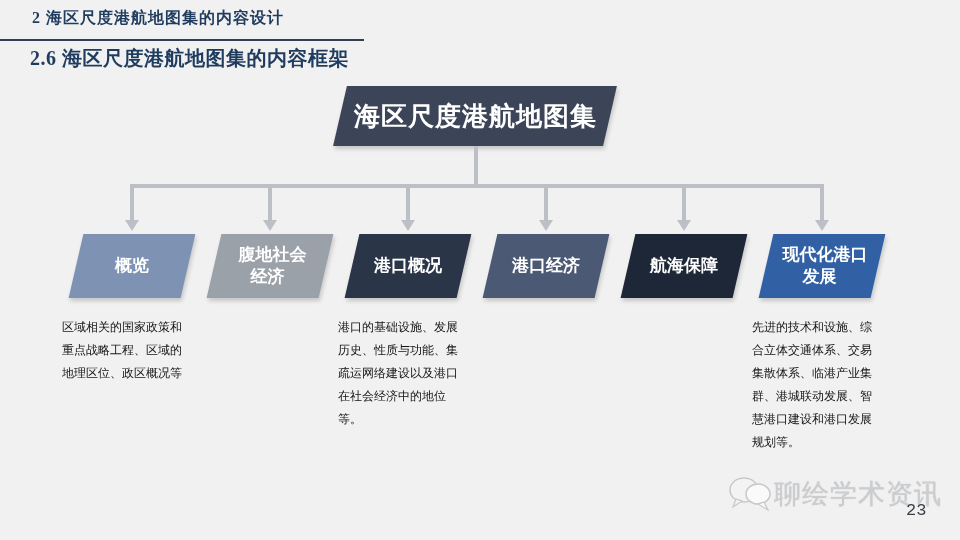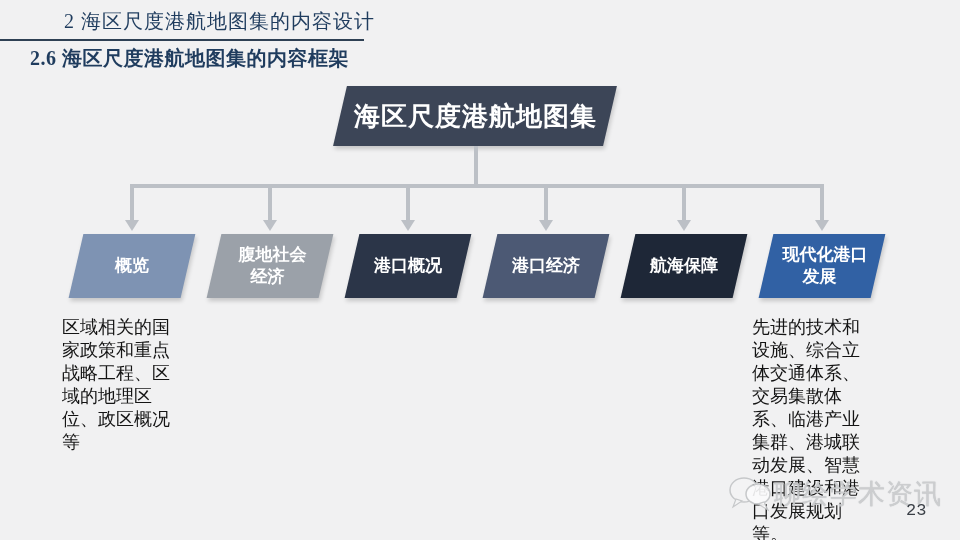--- a/index.html
+++ b/index.html
@@ -14,25 +14,24 @@
   }
   .slide{
     position:relative;
     width:960px;height:540px;
     background:#f1f1f2;
     overflow:hidden;
   }
   
   .page-title{
     position:absolute;left:32px;top:8px;
-    font-size:20px;font-weight:normal;
+    font-size:16px;font-weight:bold;
     color:var(--c-title);
     letter-spacing:1px;
     font-family:"Liberation Serif", serif;
-    margin-left:32px;
   }
   .title-rule{
     position:absolute;left:0;top:39px;
     width:364px;height:2px;
     background:#2e4054;
   }
   .page-subtitle{
     position:absolute;left:30px;top:45px;
     font-size:20px;font-weight:bold;
     color:var(--c-title);
@@ -90,21 +89,21 @@
   .chip span{
     display:block;transform:skewX(13deg);
     color:#fff;font-weight:bold;font-size:17px;
     line-height:1.3;
     font-family:"Liberation Sans", sans-serif;
     white-space:nowrap;
   }
   .desc{
     position:absolute;left:0;top:82px;
     width:124px;
-    font-size:18px;line-height:23px;
+    font-size:12px;line-height:23px;
     color:#141414;
     font-family:"Liberation Serif", serif;
   }
   .b0{left:62px;}  .b1{left:200px;} .b2{left:338px;}
   .b3{left:476px;} .b4{left:614px;} .b5{left:752px;}
   
   .watermark{
     position:absolute;left:728px;top:474px;
     display:flex;align-items:flex-start;
     z-index:6;pointer-events:none;
@@ -156,20 +155,21 @@
     <div class="chip" style="background-color: rgb(155, 161, 169);">
       <span>腹地社会</span>
       <span>经济</span>
     </div>
   </div>
 
   <div class="branch b2">
     <div class="chip" style="background-color: rgb(43, 53, 72);">
       <span>港口概况</span>
     </div>
+    <div class="desc">港口的基础设施、发展历史、性质与功能、集疏运网络建设以及港口在社会经济中的地位等。</div>
   </div>
 
   <div class="branch b3">
     <div class="chip" style="background-color: rgb(76, 89, 116);">
       <span>港口经济</span>
     </div>
   </div>
 
   <div class="branch b4">
     <div class="chip" style="background-color: rgb(30, 39, 55);">

